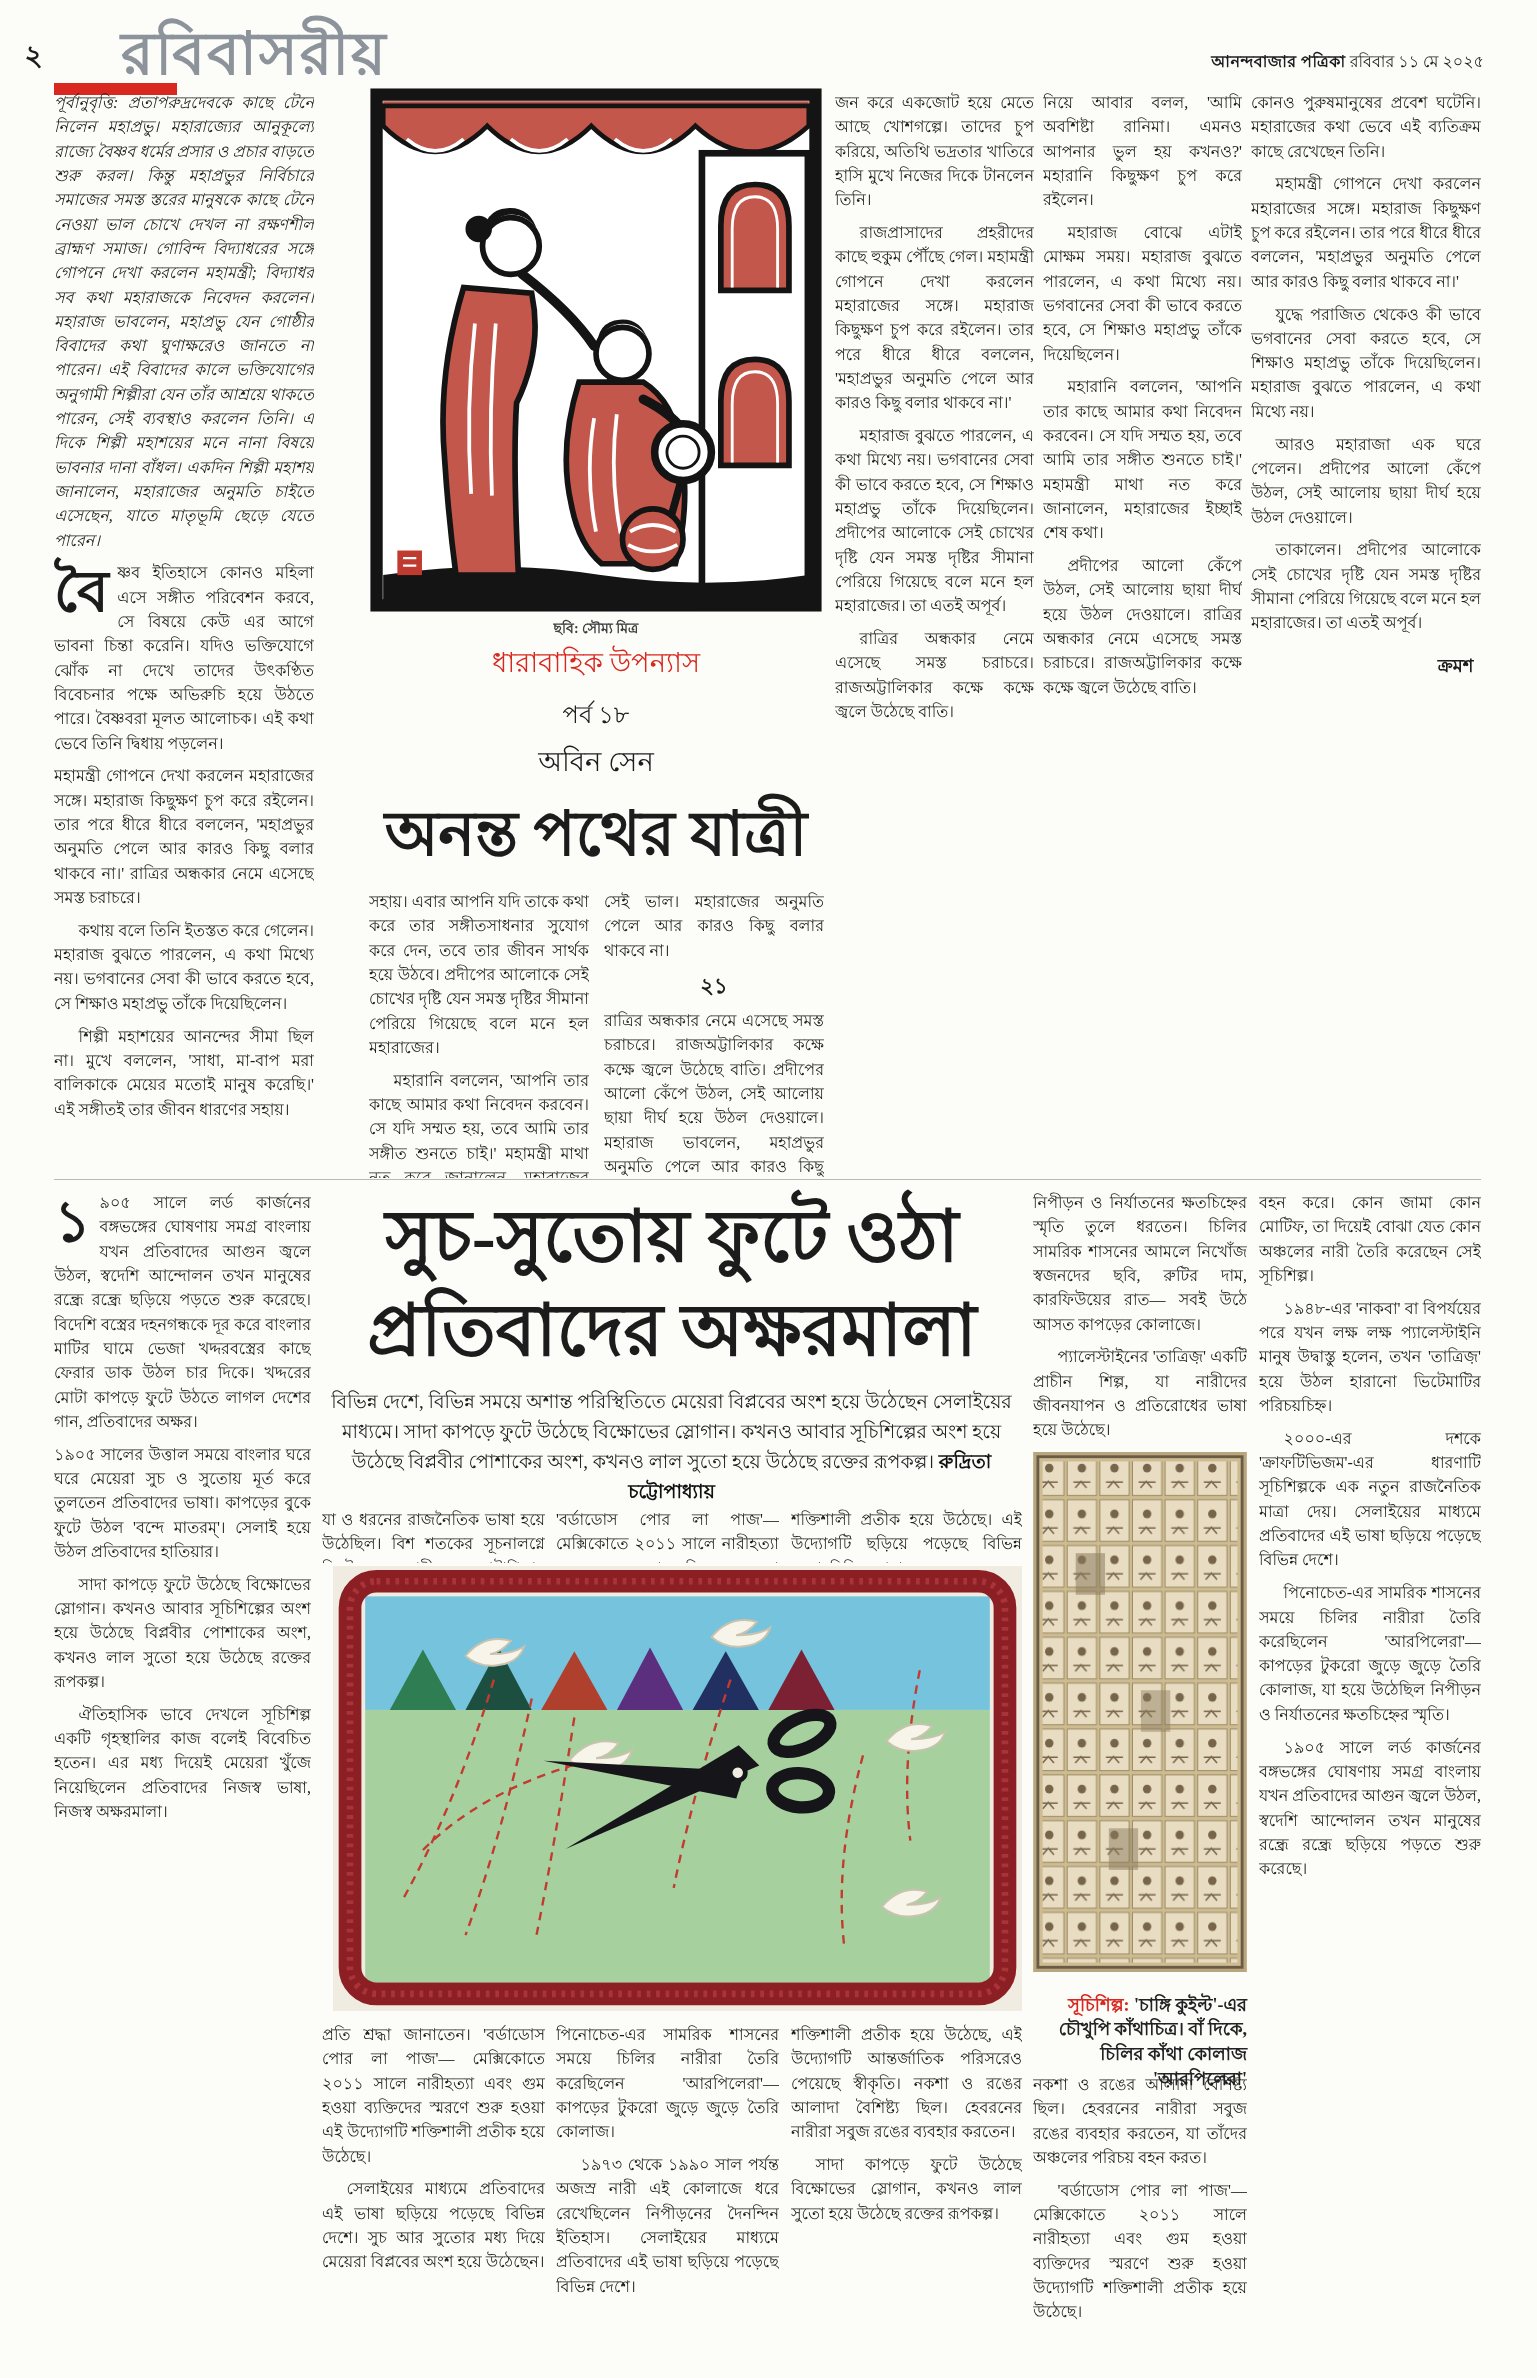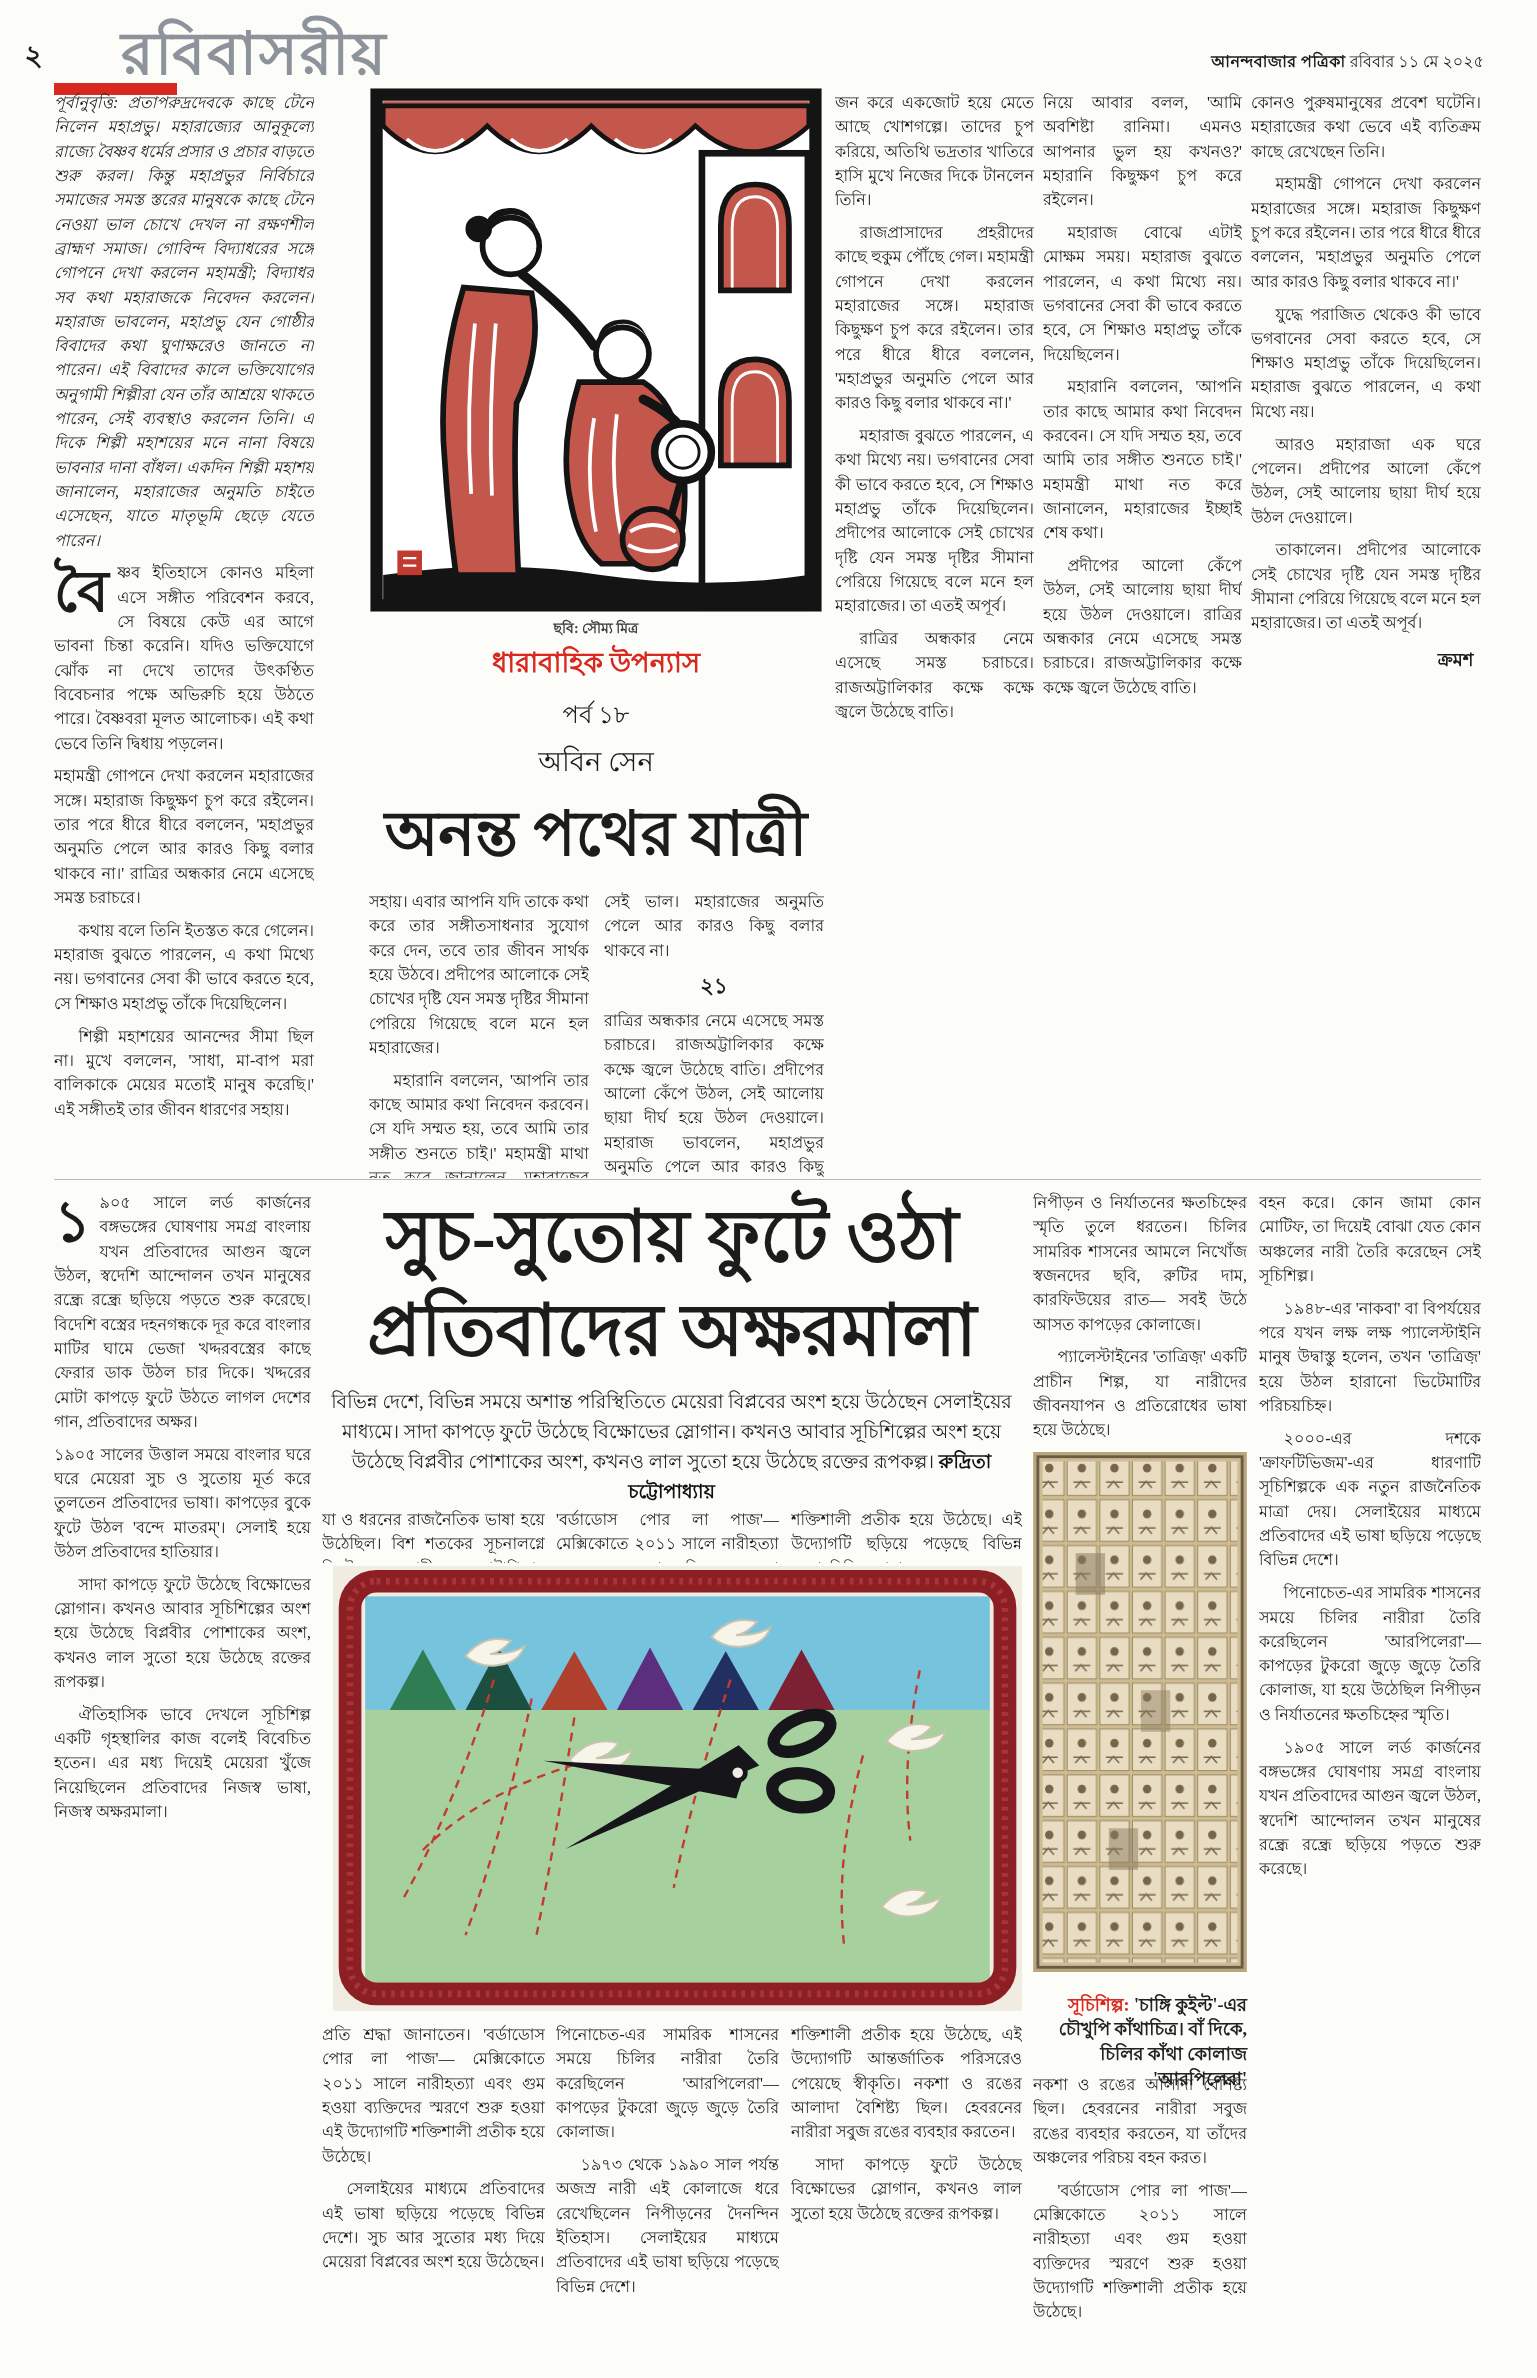--- a/index.html
+++ b/index.html
@@ -13,25 +13,25 @@
   .mast-bar{left:54px;top:83px;width:123px;height:12.3px;background:#d8281f}
   .dateline{left:1041px;top:49px;width:443px;text-align:right;font-size:16px}
   .dateline b{letter-spacing:0.5px}
   
   .col{position:absolute;overflow:hidden;text-align:justify;font-size:16px;line-height:1.52}
   .col p{margin-bottom:8.5px;text-indent:24.6px}
   .col p:first-child,.col p.nof{text-indent:0}
   .intro{font-style:italic;color:#222}
   .dcap{float:left;font-size:57px;line-height:.92;padding:4.7px 8.5px 0 0;font-weight:bold}
   .sec-marker{text-align:center;font-weight:bold;font-size:21px;margin:5.7px 0}
-  .kramasha{text-align:right;font-weight:bold;font-size:18px;margin-top:3px;padding-right:7.6px}
+  .kramasha{text-align:right;font-weight:bold;font-size:18px;margin-top:9px;padding-right:7.6px}
   
   .illo-credit{left:369px;top:617px;width:454px;text-align:center;font-size:14px;font-weight:bold;color:#404040}
   .kicker-block{left:369px;top:642px;width:454px;text-align:center}
-  .kicker{color:#d8281f;font-weight:bold;font-size:27.4px;margin-bottom:7.6px}
+  .kicker{color:#d8281f;font-weight:normal;font-size:27.4px;margin-bottom:7.6px}
   .part{font-size:24px;margin-bottom:5.7px}
   .author{font-size:27.4px;margin-bottom:15px}
   .novel-title{font-size:62px;font-weight:bold;line-height:1.05}
   
   .divider{left:54px;top:1179px;width:1427px;height:0.9px;background:#b9b9b4}
   
   .feat-head{left:322px;top:1191px;width:700px;text-align:center;font-weight:bold;font-size:72px;line-height:1.3}
   .standfirst{left:331px;top:1387px;width:681px;text-align:center;font-size:19px;line-height:1.58;color:#222}
   .standfirst .byline{font-weight:bold;color:#111}
   .photo-caption{font-size:18px;line-height:1.38;font-weight:bold;color:#222;text-align:right;margin-top:8.5px}

